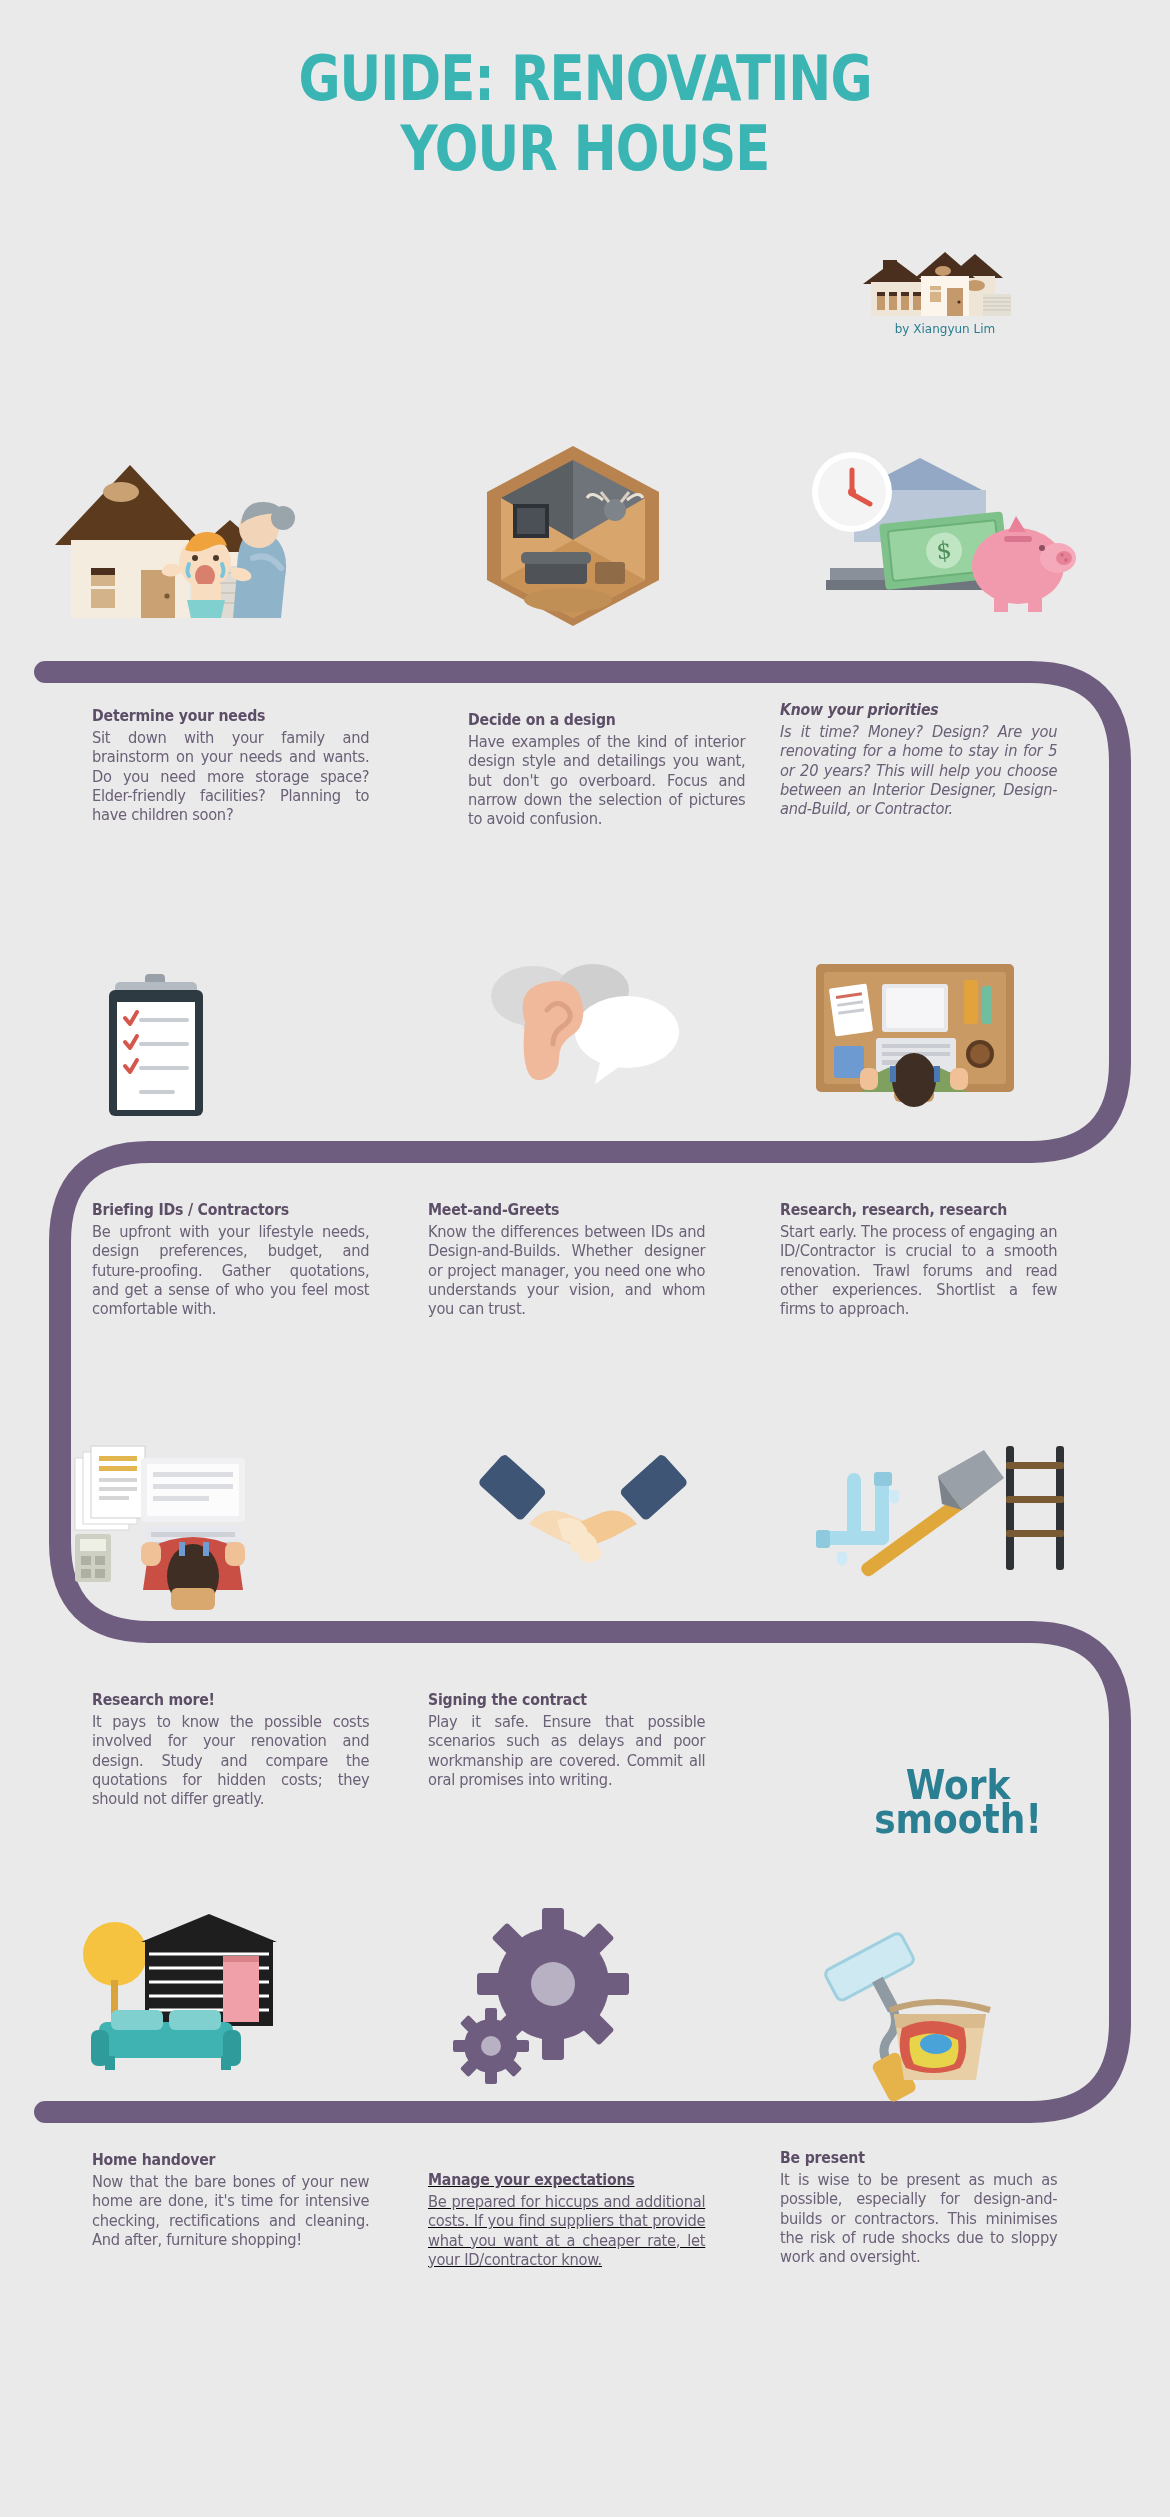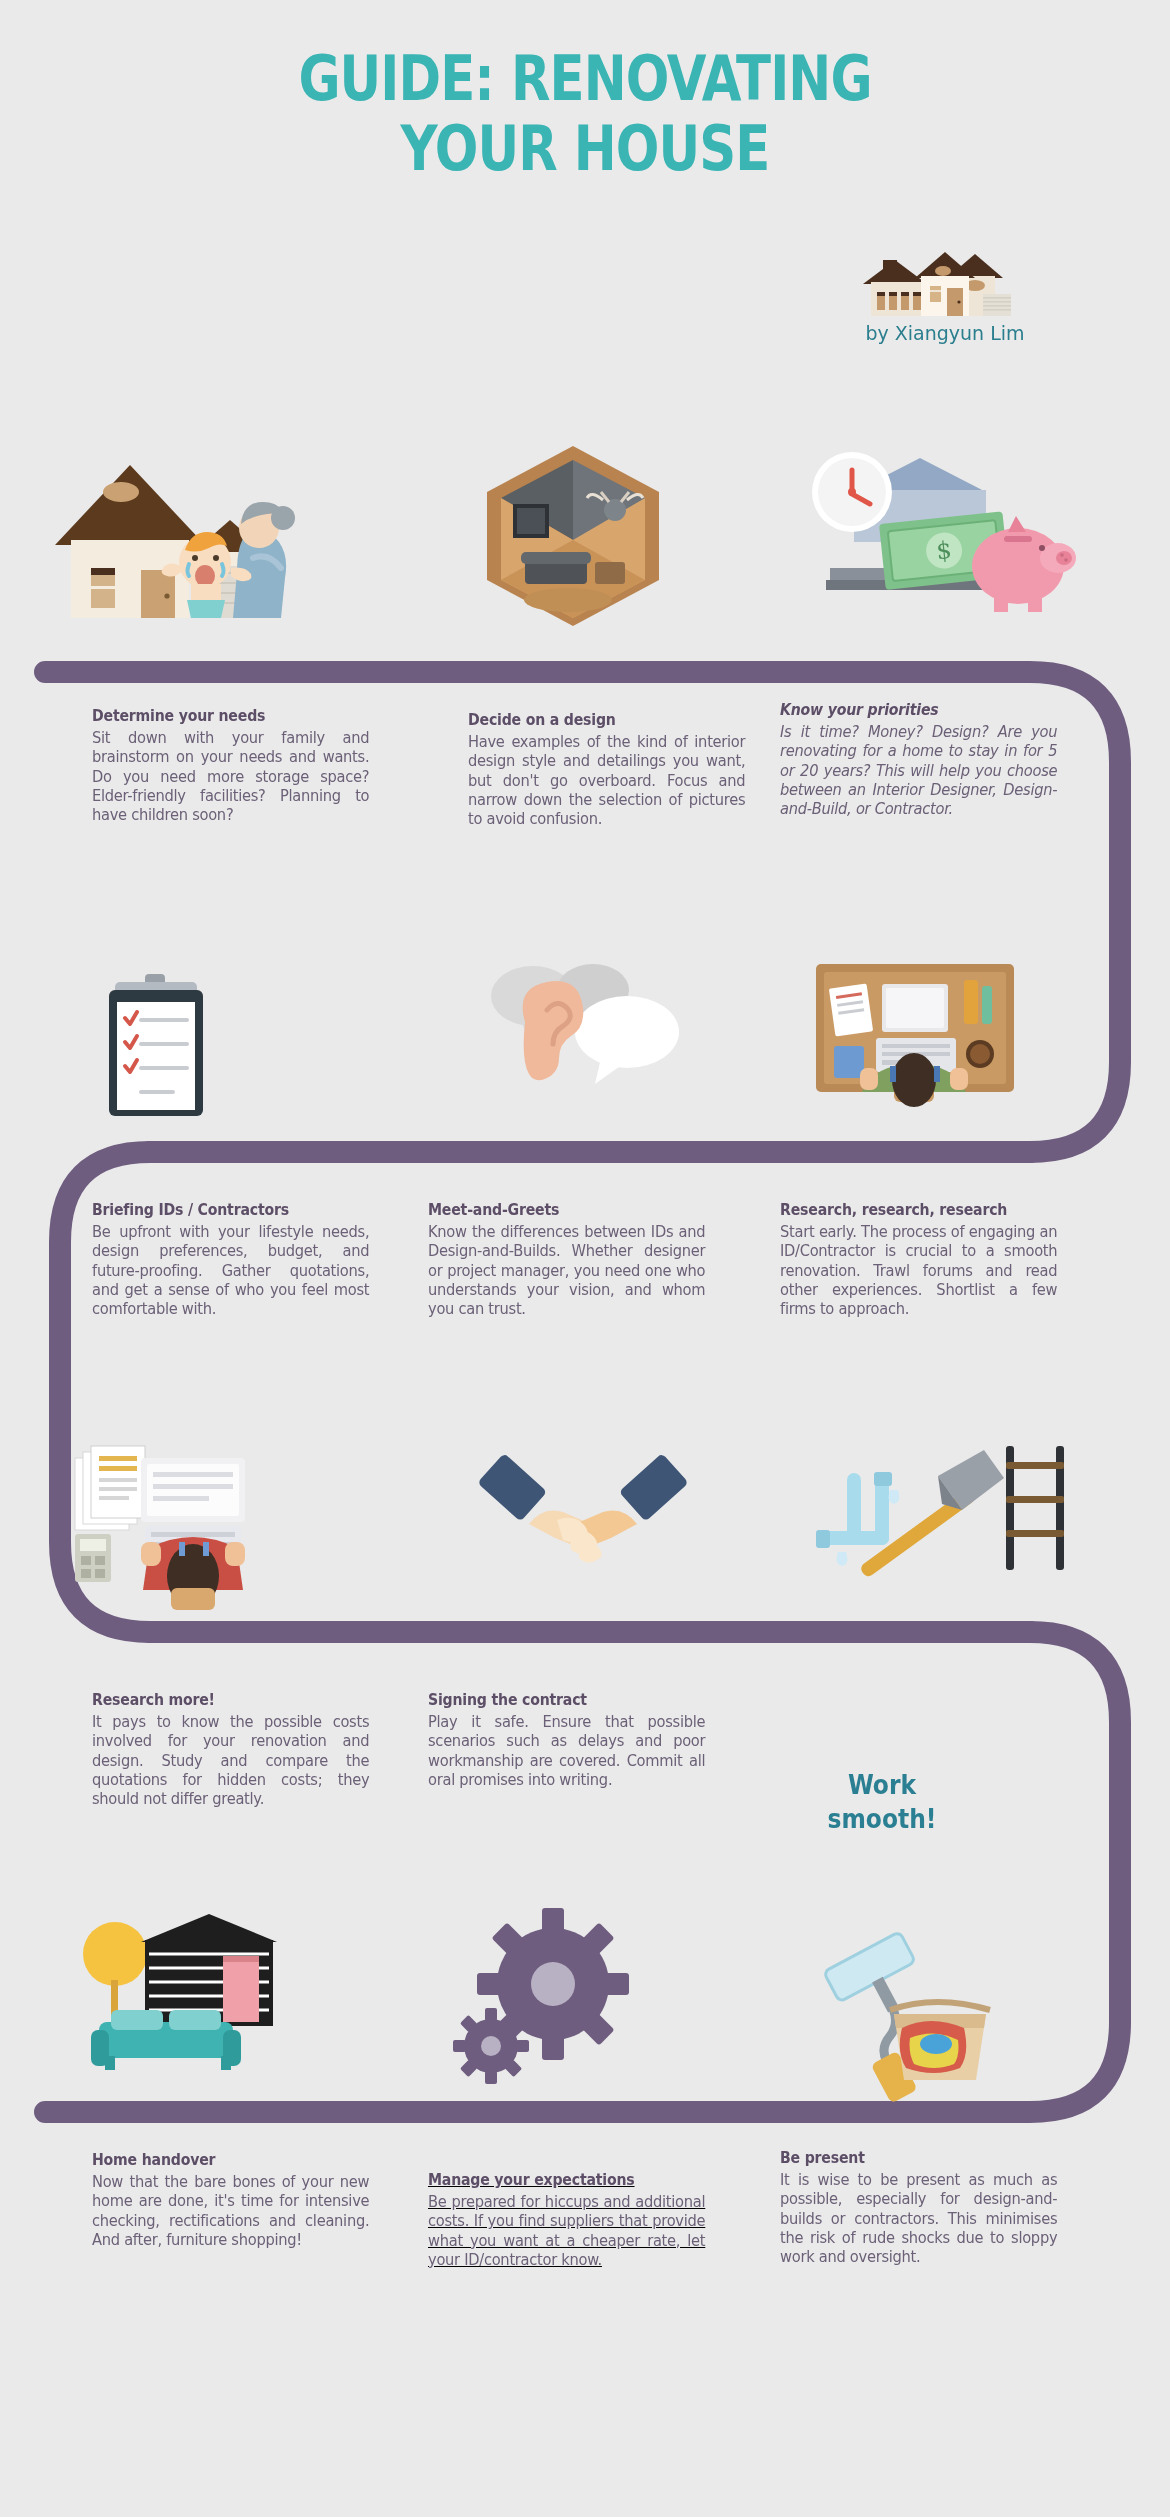--- a/index.html
+++ b/index.html
@@ -16,21 +16,21 @@
     position:absolute;left:0;top:48px;width:1170px;text-align:center;
     color:#3bb4b4;font-weight:bold;font-size:62px;line-height:62px;
     letter-spacing:-1px;font-family:"DejaVu Sans Condensed","Liberation Sans",sans-serif;
     transform:scaleX(.92);transform-origin:center top;
   }
   .title .l2{display:block;margin-top:8px;}
 
   .logo-wrap{position:absolute;left:855px;top:238px;width:180px;height:90px;}
   .byline{
     position:absolute;left:845px;top:322px;width:200px;text-align:center;
-    color:#2b7e8e;font-size:19px;
+    color:#2b7e8e;font-size:12px;
   }
 
   
   .snake{position:absolute;left:0;top:0;width:1170px;height:2517px;pointer-events:none;}
 
   
   .illo-row{position:absolute;left:0;width:1170px;height:0;}
   .illo{position:absolute;width:320px;height:180px;}
   .illo.c0{left:45px;}  .illo.c1{left:425px;} .illo.c2{left:790px;}
 
@@ -45,22 +45,22 @@
     transform:scaleX(.95);transform-origin:left center;
   }
   .p{
     color:#6b6077;font-size:15.6px;line-height:19.3px;
     text-align:justify;margin:0;letter-spacing:-.3px;
     font-family:"DejaVu Sans","Liberation Sans",sans-serif;
     transform:scaleX(.94);transform-origin:left top;
   }
 
   .workstarts{
-    position:absolute;left:757px;width:250px;text-align:center;
-    color:#2b7f92;font-weight:bold;font-size:26px;line-height:34px;
+    position:absolute;left:833px;width:250px;text-align:center;
+    color:#2b7f92;font-weight:bold;font-size:40px;line-height:34px;
     font-family:"DejaVu Sans Condensed","Liberation Sans",sans-serif;
   }
 
   
   .cromly{position:absolute;left:860px;top:2418px;width:260px;height:70px;}
 
   svg{display:block;overflow:visible;}
 </style>
 </head>
 <body>

